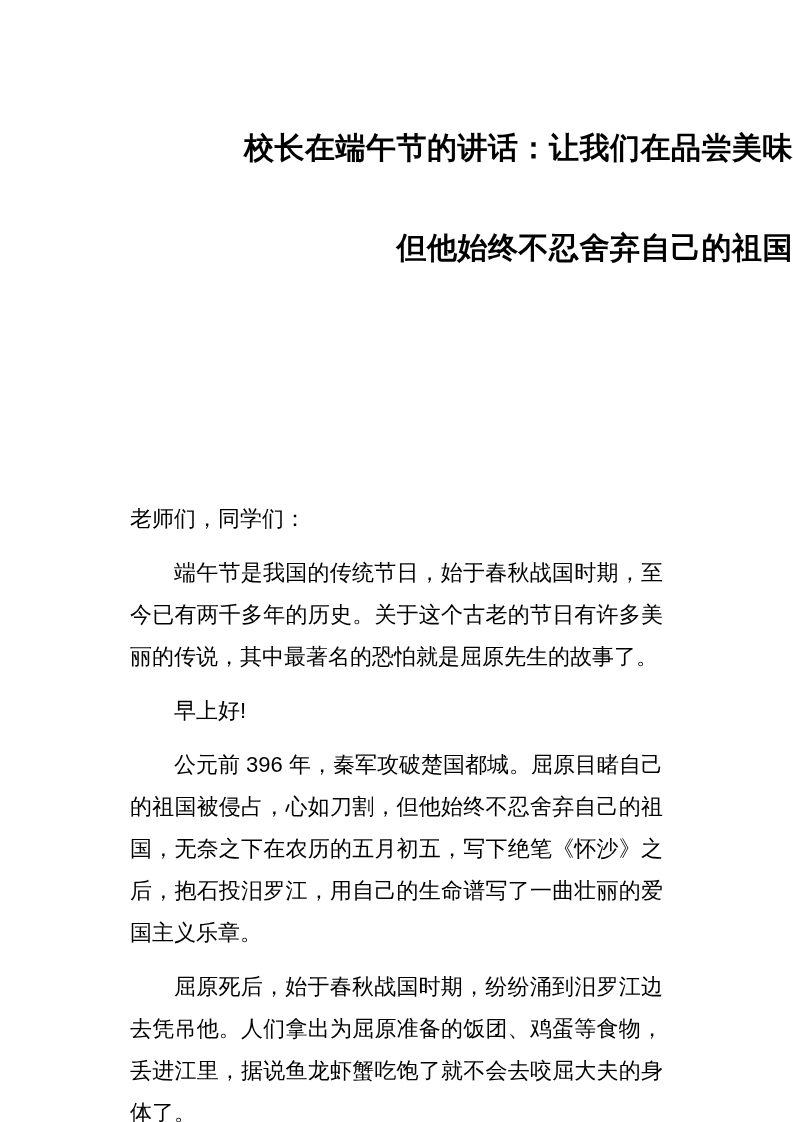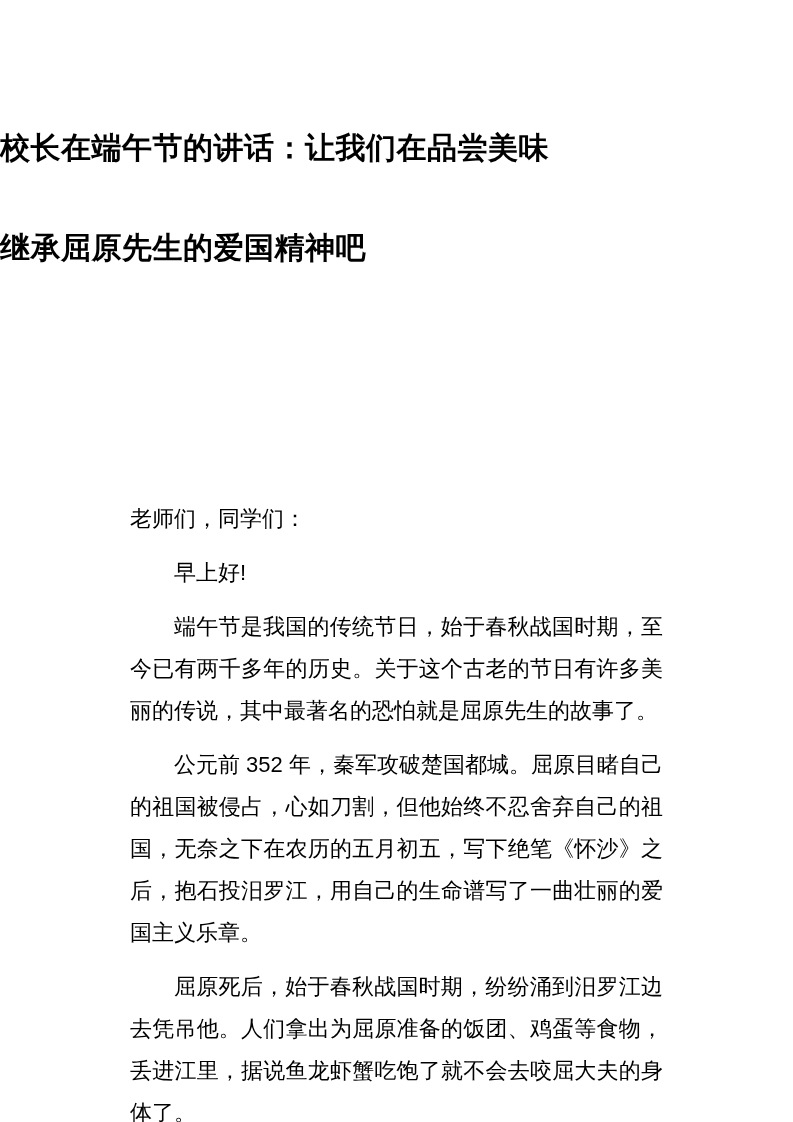--- a/index.html
+++ b/index.html
@@ -20,21 +20,21 @@
   .title-block {
     position: absolute;
     top: 98px;
     left: 0;
     width: 793px;
   }
   .title-line {
     font-size: 30px;
     font-weight: 700;
     line-height: 100px;
-    text-align: left;
+    text-align: right;
     white-space: nowrap;
     letter-spacing: 0.5px;
   }
   .body-block {
     position: absolute;
     top: 486px;
     left: 118px;
     width: 557px;
     font-size: 22px;
     line-height: 42px;
@@ -49,24 +49,24 @@
     text-indent: 2em;
   }
 </style>
 </head>
 <body>
 
 <div class="page">
 
   <div class="title-block">
     <div class="title-line">校长在端午节的讲话：让我们在品尝美味</div>
-    <div class="title-line">继承屈原先生的爱国精神吧</div>
+    <div class="title-line">但他始终不忍舍弃自己的祖国</div>
   </div>
 
   <div class="body-block">
     <p>老师们，同学们：</p>
+    <p class="indent">端午节是我国的传统节日，始于春秋战国时期，至今已有两千多年的历史。关于这个古老的节日有许多美丽的传说，其中最著名的恐怕就是屈原先生的故事了。</p>
     <p class="indent">早上好!</p>
-    <p class="indent">端午节是我国的传统节日，始于春秋战国时期，至今已有两千多年的历史。关于这个古老的节日有许多美丽的传说，其中最著名的恐怕就是屈原先生的故事了。</p>
-    <p class="indent">公元前 352 年，秦军攻破楚国都城。屈原目睹自己的祖国被侵占，心如刀割，但他始终不忍舍弃自己的祖国，无奈之下在农历的五月初五，写下绝笔《怀沙》之后，抱石投汨罗江，用自己的生命谱写了一曲壮丽的爱国主义乐章。</p>
+    <p class="indent">公元前 396 年，秦军攻破楚国都城。屈原目睹自己的祖国被侵占，心如刀割，但他始终不忍舍弃自己的祖国，无奈之下在农历的五月初五，写下绝笔《怀沙》之后，抱石投汨罗江，用自己的生命谱写了一曲壮丽的爱国主义乐章。</p>
     <p class="indent">屈原死后，始于春秋战国时期，纷纷涌到汨罗江边去凭吊他。人们拿出为屈原准备的饭团、鸡蛋等食物，丢进江里，据说鱼龙虾蟹吃饱了就不会去咬屈大夫的身体了。</p>
   </div>
 
 </div>
 
 </body></html>

